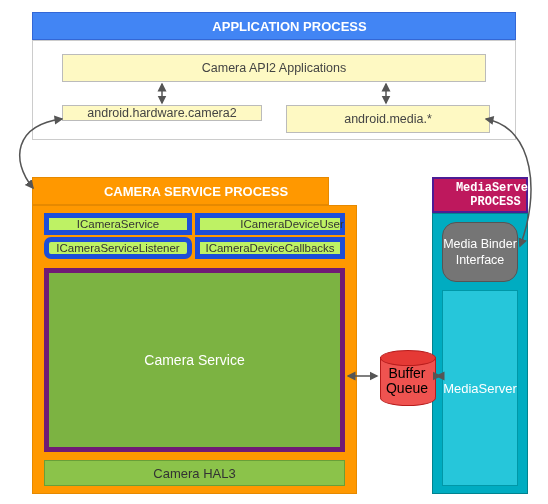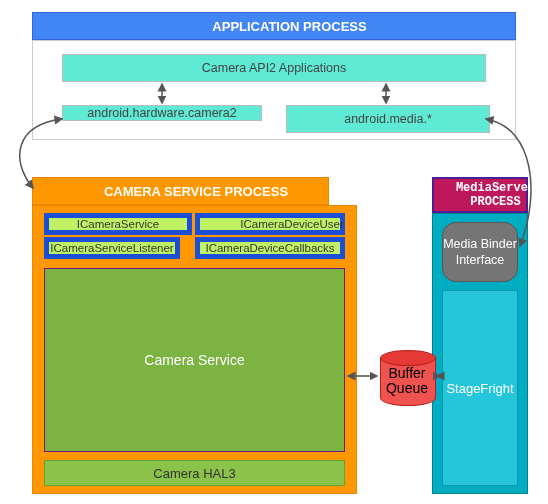--- a/index.html
+++ b/index.html
@@ -29,42 +29,42 @@
   
   .app-header {
     background:#4285f4;
     border:1px solid #3367d6;
   }
   .app-body {
     background:#fff;
     border:1px solid #ccc;
   }
   .sub-white {
-    background:#5eead4;
+    background:#fef9c3;
     border:1px solid #bbb;
     font-size: 12.5px;
   }
   
   .cam-header {
     background:#ff9800;
     border:1px solid #e68900;
   }
   .cam-body {
     background:#ff9800;
     border:1px solid #e68900;
   }
   .green-small {
     background:#bef264;
     border:5px solid #1d4ed8;
     font-size: 11.5px;
     color:#333;
   }
   .green-big {
     background:#7cb342;
-    border:1px solid #701a75;
+    border:5px solid #701a75;
     color:#fff;
     font-size: 14px;
   }
   .green-hal {
     background:#8bc34a;
     border:1px solid #689f38;
     color:#333;
     font-size: 13px;
   }
   
@@ -148,32 +148,32 @@
 <div class="box app-body" style="left:32px; top:40px; width:484px; height:100px;"></div>
 <div class="box sub-white" style="left:62px; top:54px; width:424px; height:28px;">Camera API2 Applications</div>
 <div class="box sub-white" style="left:62px; top:105px; width:200px; height:16px;">android.hardware.camera2</div>
 <div class="box sub-white" style="left:286px; top:105px; width:204px; height:28px;">android.media.*</div>
 
 <div class="box header cam-header" style="left:32px; top:177px; width:297px; height:28px;">CAMERA SERVICE PROCESS</div>
 <div class="box cam-body" style="left:32px; top:205px; width:325px; height:289px;"></div>
 
 <div class="box green-small" style="left:44px; top:213px; width:148px; height:22px;">ICameraService</div>
 <div class="box green-small" style="left:195px; top:213px; width:150px; height:22px;padding-left:44px;">ICameraDeviceUser</div>
-<div class="box green-small" style="left:44px; top:237px; width:136px; height:22px;">ICameraServiceListener</div>
+<div class="box green-small" style="left:44px; top:237px; width:148px; height:22px;border-radius:7px;">ICameraServiceListener</div>
 <div class="box green-small" style="left:195px; top:237px; width:150px; height:22px;">ICameraDeviceCallbacks</div>
 
 <div class="box green-big" style="left:44px; top:268px; width:301px; height:184px;">Camera Service</div>
 
 <div class="box green-hal" style="left:44px; top:460px; width:301px; height:26px;">Camera HAL3</div>
 
 <div class="box header ms-header" style="left:432px; top:177px; width:96px; height:36px; font-size:12px; line-height:1.2;">MediaServer PROCESS</div>
 <div class="box ms-body" style="left:432px; top:213px; width:96px; height:281px;"></div>
 
 <div class="box gray-box" style="left:442px; top:222px; width:76px; height:60px;border-radius:14px;">Media Binder Interface</div>
-<div class="box cyan-box" style="left:442px; top:290px; width:76px; height:196px;">StageFright</div>
+<div class="box cyan-box" style="left:442px; top:290px; width:76px; height:196px;">MediaServer</div>
 
 <div class="cylinder">
   <div class="cyl-bottom"></div>
   <div class="cyl-body"></div>
   <div class="cyl-top"></div>
   <div class="cyl-label">
     <span>Buffer</span><br>
     <span>Queue</span>
   </div>
 </div>

